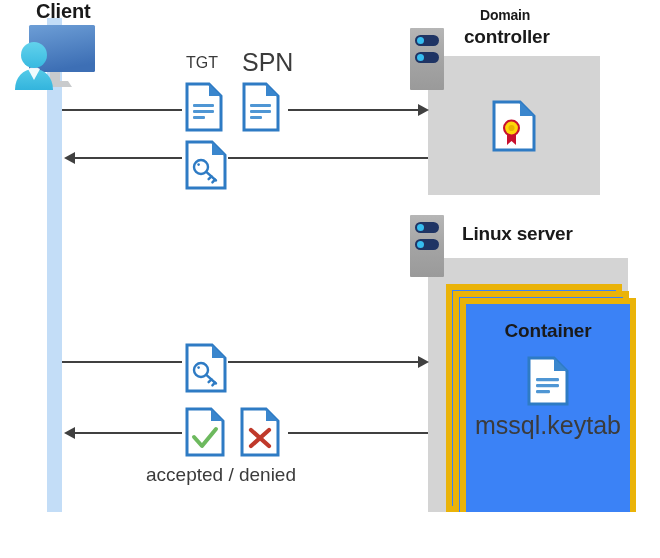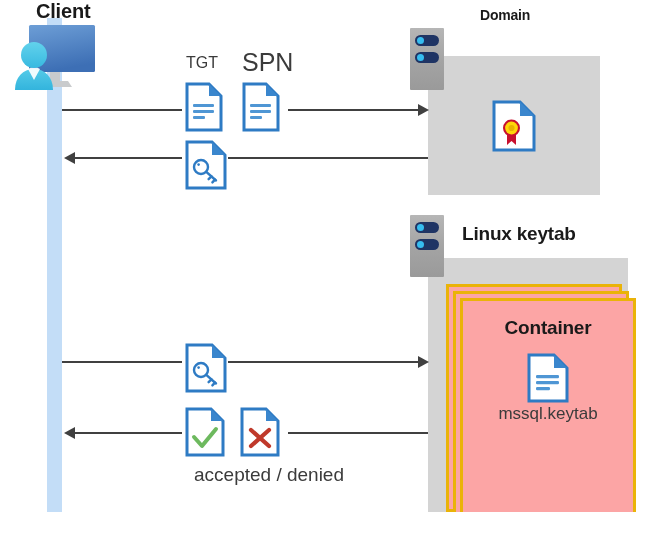--- a/index.html
+++ b/index.html
@@ -61,22 +61,22 @@
     left: 2px;
     top: 2px;
     width: 7px;
     height: 7px;
     border-radius: 50%;
     background: #36bdf0;
   }
 
   
   .card {
-    background: #fca5a5;
-    border: 3px solid #eab308;
+    background: #3b82f6;
+    border: 6px solid #eab308;
     box-sizing: border-box;
   }
 
   
   .conn-line {
     background: #404040;
     height: 1.6px;
   }
   .arrow-right {
     width: 0; height: 0;
@@ -132,20 +132,21 @@
   </div>
 
   <div class="abs zone-box" style="left:428px; top:56px; width:172px; height:139px;"></div>
 
   <div class="abs rack" style="left:410px; top:28px; width:34px; height:62px;">
     <div class="rack-bar"></div>
     <div class="rack-bar"></div>
   </div>
 
   <div class="abs title-bold" style="left:464px; top:4px; font-size:14px; line-height:23px;margin-left:16px;">Domain</div>
+  <div class="abs title-bold" style="left:464px; top:25px; font-size:19px; line-height:23px;">controller</div>
 
   <div class="abs" style="left:492px; top:100px; width:44px; height:52px;">
     <svg width="44" height="52" viewBox="0 0 44 52">
       <path d="M2 2 h26 l14 14 v34 H2 z" fill="#ffffff" stroke="#2e7bc4" stroke-width="3"></path>
       <path d="M28 2 l14 14 h-14 z" fill="#3a86cd"></path>
 
       <path d="M15 30 l0 15 l4.5 -4 l4.5 4 l0 -15 z" fill="#c8102e"></path>
 
       <circle cx="19.5" cy="28" r="8.5" fill="#c8102e"></circle>
       <circle cx="19.5" cy="28" r="6.4" fill="#ffd60a"></circle>
@@ -153,42 +154,42 @@
     </svg>
   </div>
 
   <div class="abs zone-box" style="left:428px; top:258px; width:200px; height:285px;"></div>
 
   <div class="abs rack" style="left:410px; top:215px; width:34px; height:62px;">
     <div class="rack-bar"></div>
     <div class="rack-bar"></div>
   </div>
 
-  <div class="abs title-bold" style="left:462px; top:222px; font-size:19px; line-height:23px;">Linux keytab</div>
+  <div class="abs title-bold" style="left:462px; top:222px; font-size:19px; line-height:23px;">Linux server</div>
 
   <div class="abs card" style="left:446px; top:284px; width:176px; height:228px;"></div>
   <div class="abs card" style="left:453px; top:291px; width:176px; height:228px;"></div>
   <div class="abs card" style="left:460px; top:298px; width:176px; height:228px;">
 
     <div class="title-bold" style="text-align:center; font-size:19px; line-height:22px; margin-top:16px;">Container</div>
 
 
     <div style="margin:14px auto 0 auto; width:42px; height:50px;">
       <svg width="42" height="50" viewBox="0 0 42 50">
         <path d="M2 2 h25 l13 13 v33 H2 z" fill="#ffffff" stroke="#2e7bc4" stroke-width="3"></path>
         <path d="M27 2 l13 13 h-13 z" fill="#3a86cd"></path>
         <g fill="#4f96d4">
           <rect x="9" y="22" width="23" height="3.2" rx="1.2"></rect>
           <rect x="9" y="28" width="23" height="3.2" rx="1.2"></rect>
           <rect x="9" y="34" width="14" height="3.2" rx="1.2"></rect>
         </g>
       </svg>
     </div>
 
-    <div class="label-plain" style="text-align:center; font-size:17px; line-height:22px; ">mssql.keytab</div>
+    <div class="label-plain" style="text-align:center; font-size:25px; line-height:22px; margin-top:8px;">mssql.keytab</div>
   </div>
 
   <div class="abs conn-line" style="left:62px; top:109px; width:120px;"></div>
   <div class="abs conn-line" style="left:288px; top:109px; width:132px;"></div>
   <div class="abs arrow-right" style="left:418px; top:104px;"></div>
 
   <div class="abs label-plain" style="left:186px; top:52px; font-size:16px; line-height:21px;">TGT</div>
   <div class="abs" style="left:185px; top:82px; width:38px; height:50px;">
     <svg width="38" height="50" viewBox="0 0 38 50">
       <path d="M2 2 h22 l12 12 v34 H2 z" fill="#ffffff" stroke="#2e7bc4" stroke-width="3"></path>
@@ -263,15 +264,15 @@
   </div>
 
   <div class="abs" style="left:240px; top:407px; width:40px; height:50px;">
     <svg width="40" height="50" viewBox="0 0 40 50">
       <path d="M2 2 h24 l12 12 v34 H2 z" fill="#ffffff" stroke="#2e7bc4" stroke-width="3"></path>
       <path d="M26 2 l12 12 h-12 z" fill="#3a86cd"></path>
       <path d="M11 23 L29 39 M29 23 L11 39" fill="none" stroke="#c0392b" stroke-width="4.2" stroke-linecap="round"></path>
     </svg>
   </div>
 
-  <div class="abs label-plain" style="left:146px; top:464px; font-size:19px; line-height:22px;margin-left:48px;">accepted / denied</div>
+  <div class="abs label-plain" style="left:146px; top:464px; font-size:19px; line-height:22px;">accepted / denied</div>
 
 </div>
 
 </body></html>

